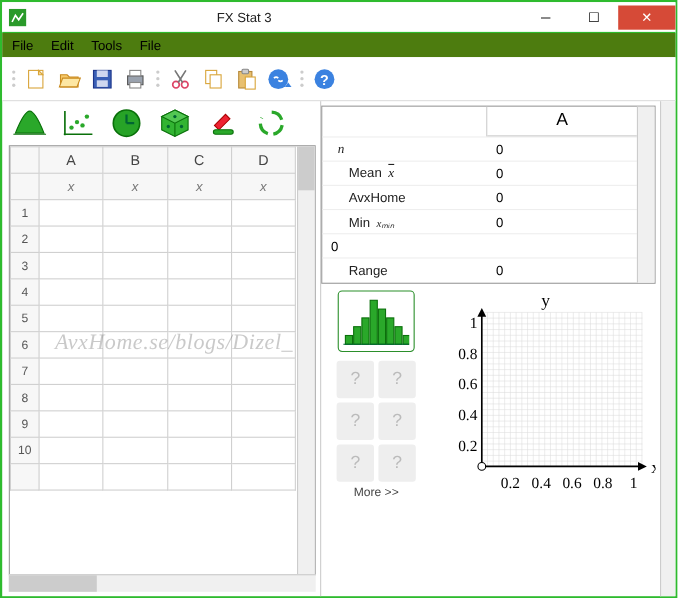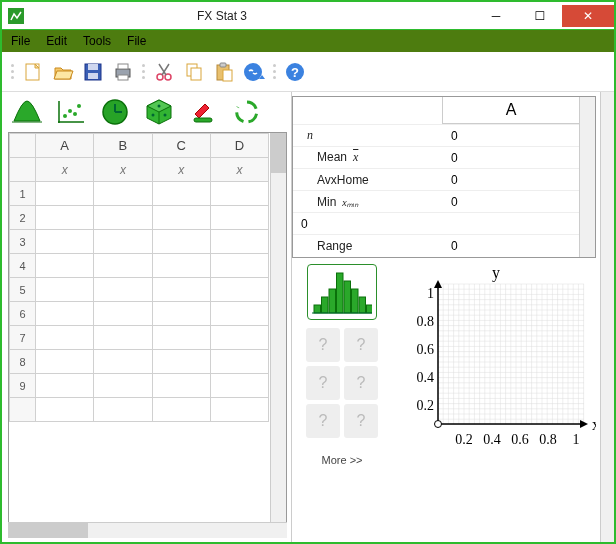--- a/index.html
+++ b/index.html
@@ -43,21 +43,21 @@
   .stats-row .l .subsm { font-style: italic; font-size:10px; font-family:"Times New Roman",serif;}
   .stats-row .v { flex:1; padding-left:8px; font-size:12px;}
   .stats-scroll { width:16px; background:#f0f0f0; border-left:1px solid #ccc;}
   .stats-wrap { display:flex; height:160px;}
   .stats-body{flex:1;}
   .chart-area { flex:1; display:flex; gap:4px; }
   .chart-left { width: 100px; display:flex; flex-direction:column; align-items:center; }
   .hist-btn { width:70px; height:56px; border:1px solid #2b8f2b; border-radius:4px; background:#fff; display:flex; align-items:flex-end; justify-content:center; padding:4px;}
   .placeholder-grid { display:grid; grid-template-columns: 34px 34px; grid-auto-rows:34px; gap:4px; margin-top:8px;}
   .ph { background:#eee; border-radius:3px; display:flex; align-items:center; justify-content:center; color:#bbb; font-size:16px;}
-  .more { margin-top:16px; font-size:11px; color:#444; }
+  .more { margin-top:4px; font-size:11px; color:#444; }
   .plot { flex:1; position:relative; }
   .plot svg { width: 200px; height: 200px; }
   .watermark { position:absolute; left:50px; top:300px; font-size:20px; font-style:italic; font-family:"Times New Roman",serif; color:rgba(100,100,100,0.35); pointer-events:none; z-index:50; letter-spacing:0.5px;}
   .right-outer-scroll{width:16px;background:#f0f0f0;border-left:1px solid #ccc;}
   .body-with-scroll{flex:1;display:flex;}
   .overline{text-decoration:overline;}
 </style>
 </head>
 <body>
 
@@ -281,20 +281,27 @@
                   </tr>
                   <tr>
                     <th class="rowh">8</th>
                     <td></td>
                     <td></td>
                     <td></td>
                     <td></td>
                   </tr>
                   <tr>
                     <th class="rowh">9</th>
+                    <td></td>
+                    <td></td>
+                    <td></td>
+                    <td></td>
+                  </tr>
+                  <tr>
+                    <th class="rowh">10</th>
                     <td></td>
                     <td></td>
                     <td></td>
                     <td></td>
                   </tr>
                   <tr>
                     <th class="rowh"></th>
                     <td></td>
                     <td></td>
                     <td></td>
@@ -473,13 +480,14 @@
                 </g>
             <text x="196" y="166" font-family="Times New Roman" font-size="16">x</text>
           </svg>
         </div>
       </div>
     </div>
    </div>
    <div class="right-outer-scroll"></div>
   </div>
 
+  <div class="watermark">AvxHome.se/blogs/Dizel_</div>
 </div>
 
 </body></html>

